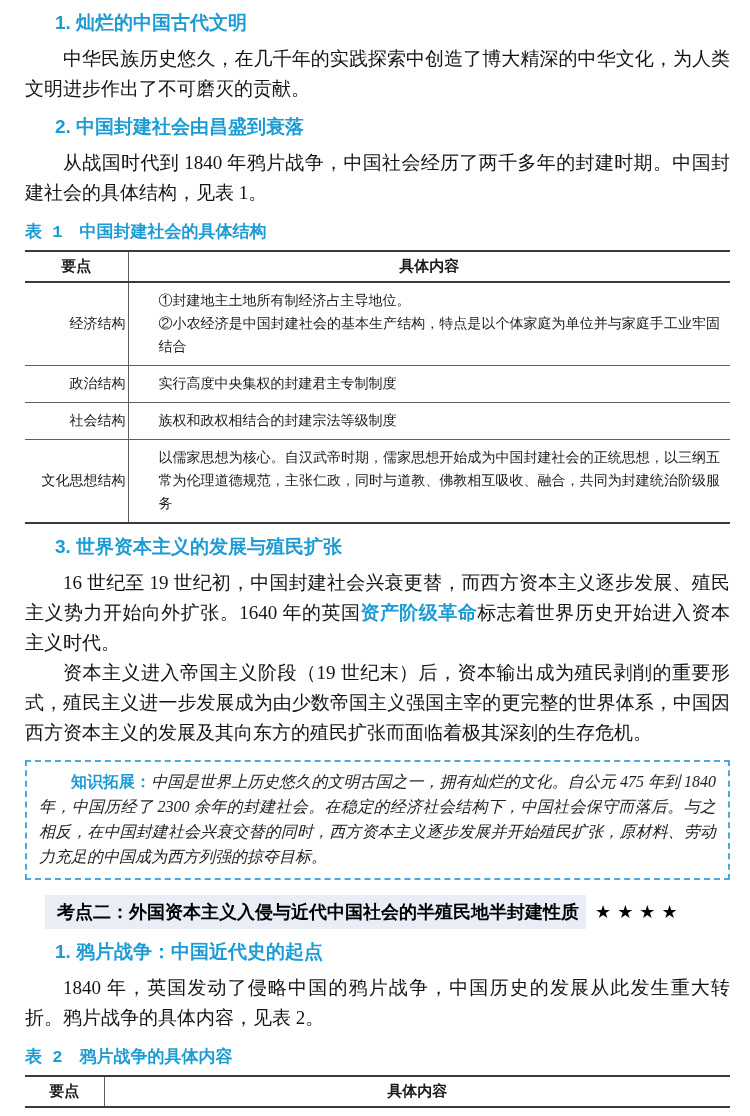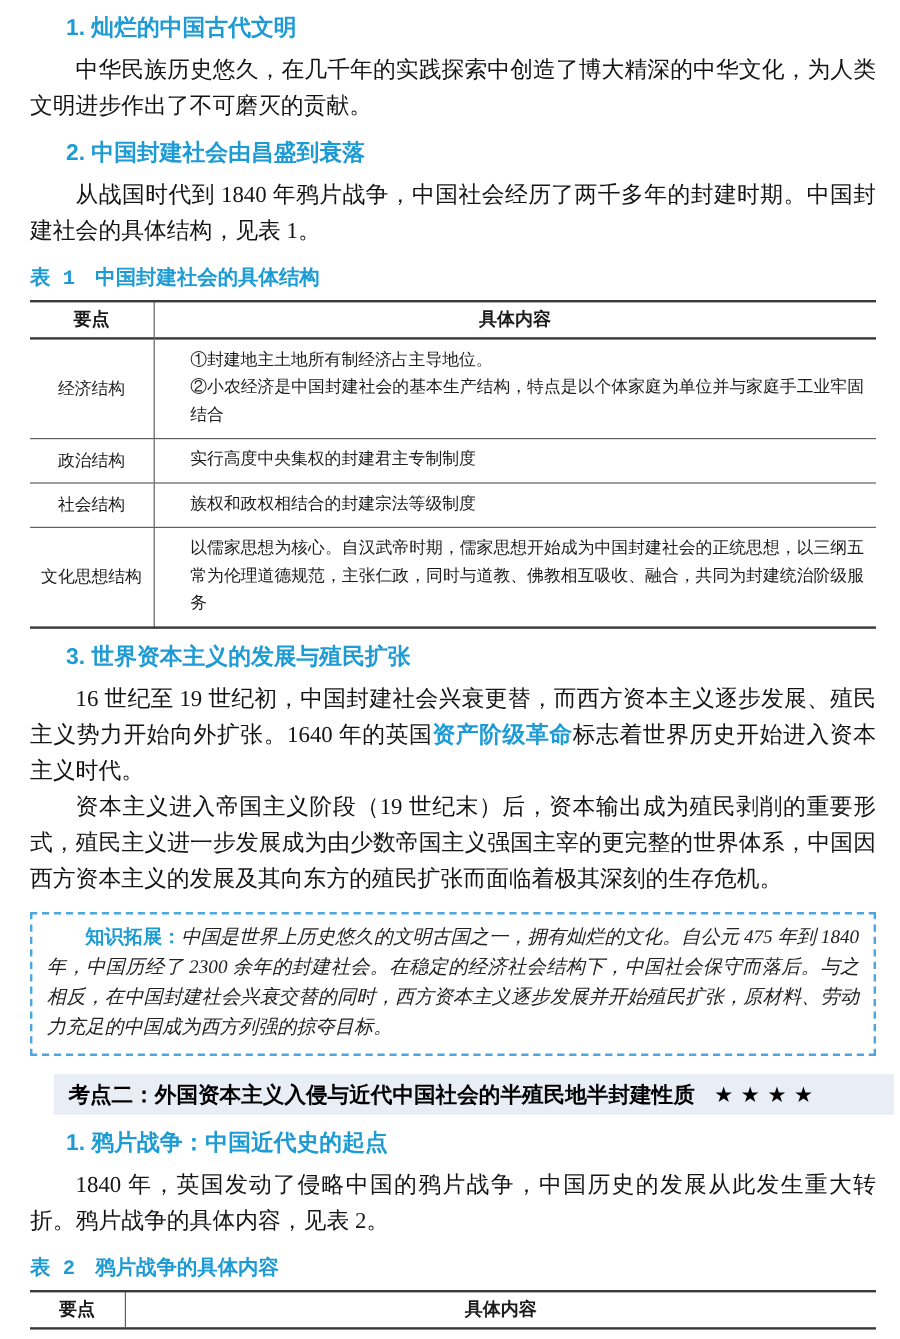--- a/index.html
+++ b/index.html
@@ -48,21 +48,21 @@
   table.data-table thead td{
     border-bottom:2px solid var(--line-dark);
     font-weight:bold;text-align:center;font-size:15px;
     padding:5px 4px;
   }
   table.data-table tbody tr:not(:last-child) td{
     border-bottom:1px solid var(--line-light);
   }
   td.key-cell{
     border-right:1px solid var(--line-light);
-    text-align:center;vertical-align:middle;padding:4px 2px;
+    text-align:right;vertical-align:middle;padding:4px 2px;
   }
   thead td.key-cell{border-right:1px solid var(--line-light);}
   td.content-cell{
     padding:6px 10px 7px 30px;line-height:23px;text-align:justify;
     vertical-align:middle;
   }
   .t1 col.c1{width:103px;}
   .t2 col.c1{width:79px;}
 
   .kbox{
@@ -75,21 +75,21 @@
   .kbox-label{
     color:var(--accent);font-weight:bold;font-style:normal;
     font-family:"Liberation Sans","DejaVu Sans",sans-serif;font-size:16px;
   }
 
   .banner{
     background:var(--banner);
     font-family:"Liberation Sans","DejaVu Sans",sans-serif;
     font-weight:bold;font-size:18px;color:#000;
     height:34px;line-height:34px;
-    margin:15px 0 0 20px;width:700px;box-sizing:border-box;
+    margin:15px 0 0 20px;width:541px;box-sizing:border-box;
     padding-left:12px;white-space:nowrap;
   }
   .banner .stars{margin-left:16px;letter-spacing:6px;font-size:18px;}
 </style>
 </head>
 <body>
 
 <div class="page">
 
   <h2 class="num-heading first-heading">1. 灿烂的中国古代文明</h2>

